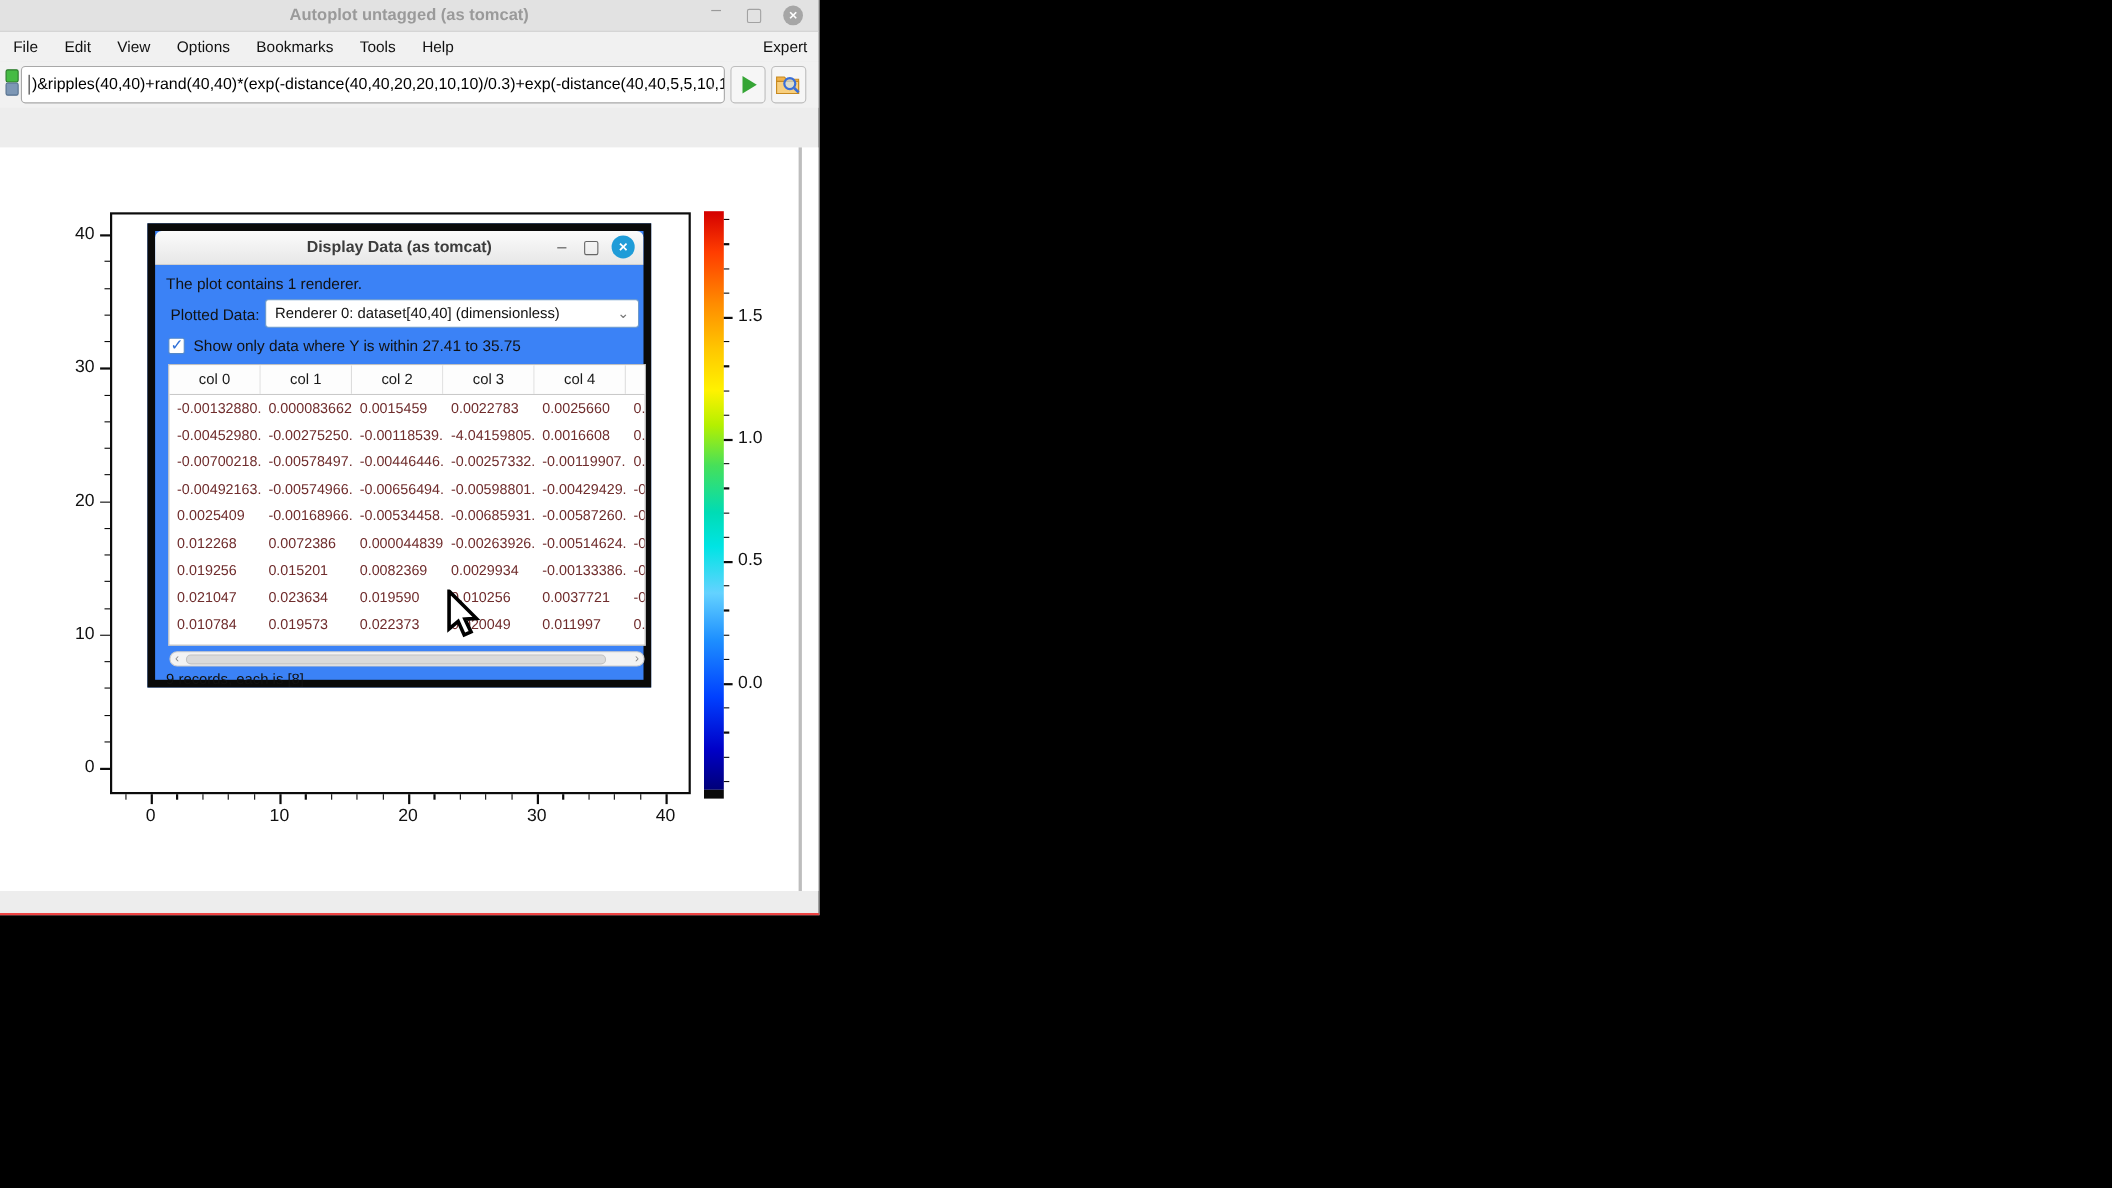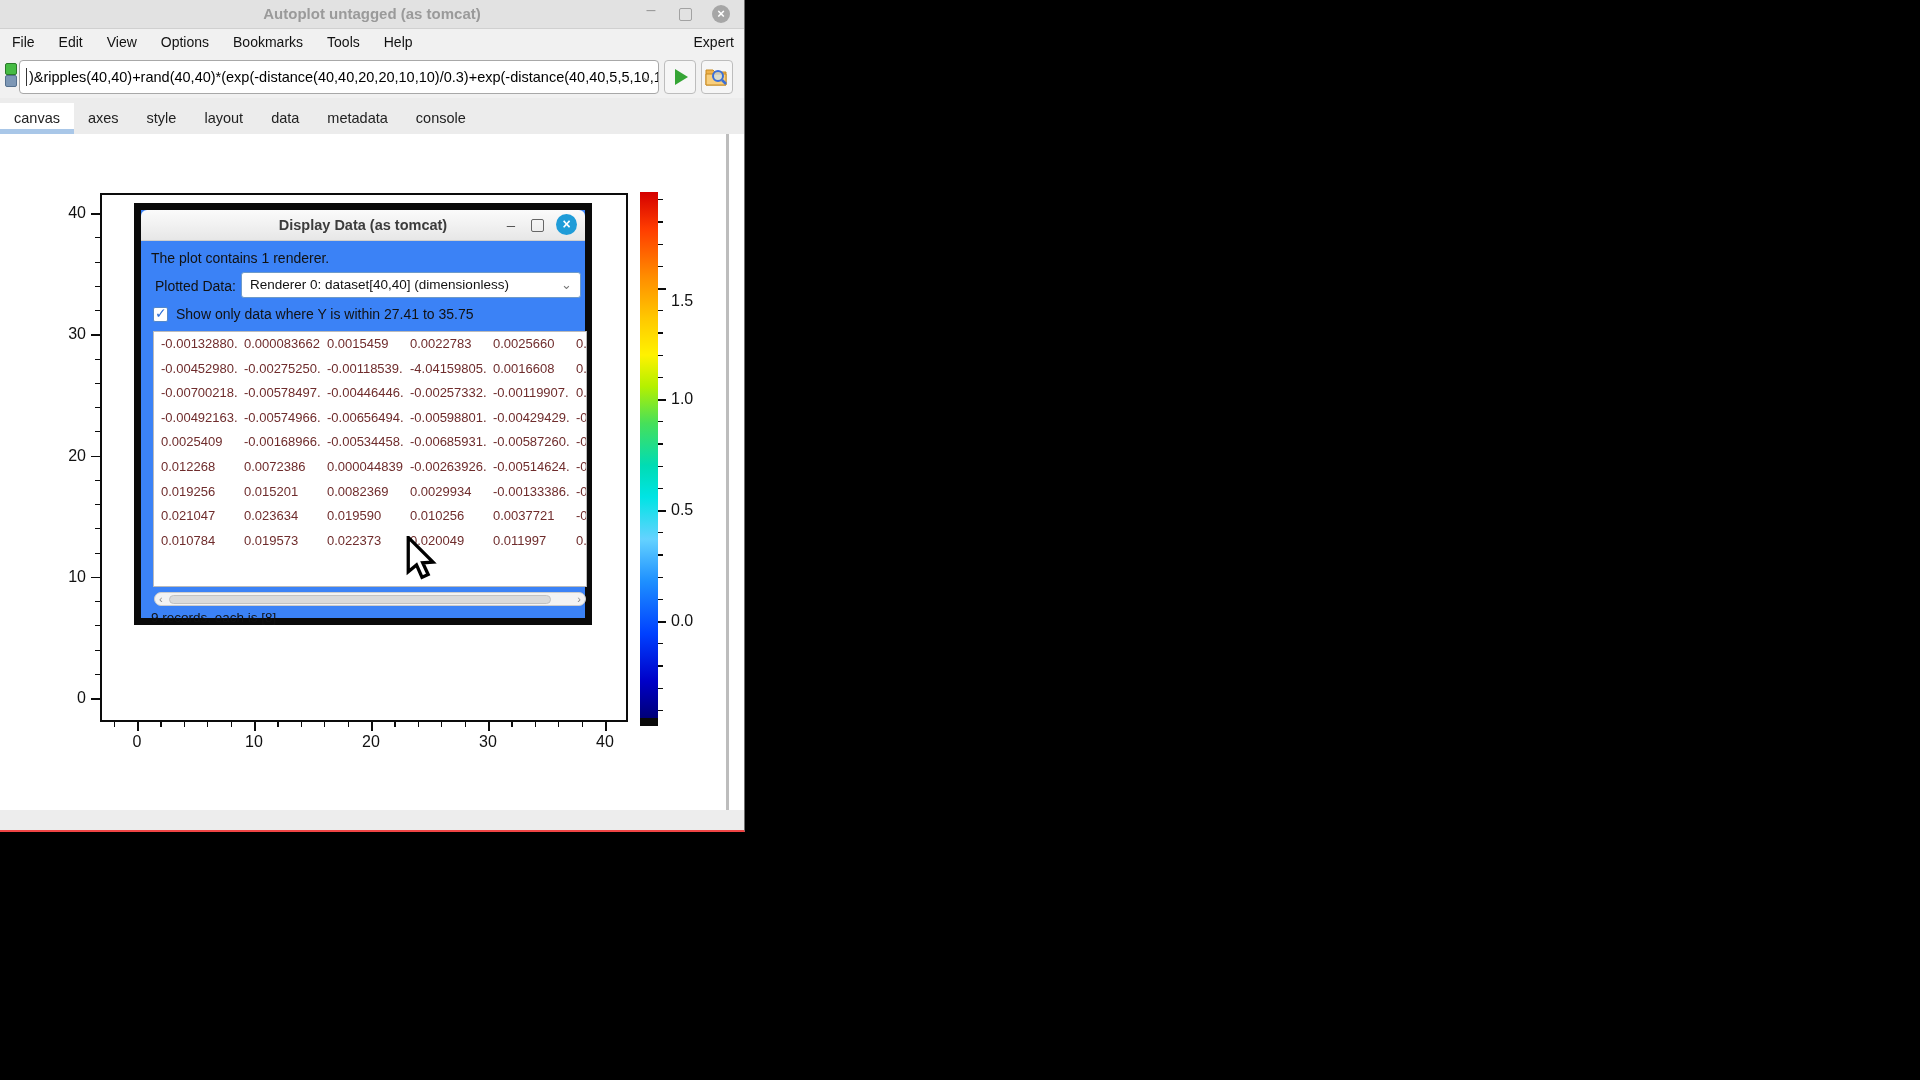--- a/index.html
+++ b/index.html
@@ -137,29 +137,20 @@
     <div id="inspect-btn" class="abs toolbtn">
       <svg width="28" height="30" viewBox="0 0 28 30">
         <path d="M4 9 h7 l2 2 h11 v13 h-20 z" fill="#f0b24a" stroke="#c88a20" stroke-width="1"></path>
         <path d="M4 13 h20 v11 h-20 z" fill="#f8cf7e" stroke="#c88a20" stroke-width="1"></path>
         <circle cx="16" cy="15" r="5" fill="rgba(200,228,255,0.6)" stroke="#3a6fd8" stroke-width="2"></circle>
         <line x1="20" y1="19" x2="24" y2="23" stroke="#3a6fd8" stroke-width="2.5"></line>
       </svg>
     </div>
   </div>
 
-  <div id="tabbar" class="abs">
-      <div class="tab selected">canvas</div>
-      <div class="tab">axes</div>
-      <div class="tab">style</div>
-      <div class="tab">layout</div>
-      <div class="tab">data</div>
-      <div class="tab">metadata</div>
-      <div class="tab">console</div>
-    </div>
 
   <div id="canvas" class="abs">
     <div id="hm-strip" class="abs"></div>
     <div id="hm-left" class="abs"></div>
     <div id="hm-right" class="abs"></div>
     <div id="plot-frame" class="abs"></div>
     <div id="ticks">
         <div class="tick abs" style="left: 137px; top: 588px; width: 1.6px; height: 9px;"></div>
         <div class="xlabel abs" style="left: 119px; top: 599px;">0</div>
         <div class="tick abs" style="left: 254px; top: 588px; width: 1.6px; height: 9px;"></div>
@@ -211,21 +202,21 @@
         <div class="tick abs" style="left: 95px; top: 224.5px; width: 5px; height: 1.2px;"></div>
         <div class="tick abs" style="left: 95px; top: 176px; width: 5px; height: 1.2px;"></div>
         <div class="tick abs" style="left: 95px; top: 151.75px; width: 5px; height: 1.2px;"></div>
         <div class="tick abs" style="left: 95px; top: 127.5px; width: 5px; height: 1.2px;"></div>
         <div class="tick abs" style="left: 95px; top: 103.25px; width: 5px; height: 1.2px;"></div>
       </div>
     <div id="colorbar" class="abs"></div>
     <div id="colorbar-cap" class="abs"></div>
     <div id="cbticks">
         <div class="tick abs" style="left: 658px; top: 154px; width: 8px; height: 1.6px;"></div>
-        <div class="cblabel abs" style="left: 671px; top: 145px; margin-top: 13px;">1.5</div>
+        <div class="cblabel abs" style="left: 671px; top: 145px;">1.5</div>
         <div class="tick abs" style="left: 658px; top: 265px; width: 8px; height: 1.6px;"></div>
         <div class="cblabel abs" style="left: 671px; top: 256px;">1.0</div>
         <div class="tick abs" style="left: 658px; top: 376px; width: 8px; height: 1.6px;"></div>
         <div class="cblabel abs" style="left: 671px; top: 367px;">0.5</div>
         <div class="tick abs" style="left: 658px; top: 487px; width: 8px; height: 1.6px;"></div>
         <div class="cblabel abs" style="left: 671px; top: 478px;">0.0</div>
         <div class="tick abs" style="left: 658px; top: 575.8px; width: 5px; height: 1.2px;"></div>
         <div class="tick abs" style="left: 658px; top: 553.6px; width: 5px; height: 1.2px;"></div>
         <div class="tick abs" style="left: 658px; top: 531.4px; width: 5px; height: 1.2px;"></div>
         <div class="tick abs" style="left: 658px; top: 509.2px; width: 5px; height: 1.2px;"></div>
@@ -260,20 +251,28 @@
     <div id="dlg-plotted-label" class="abs">Plotted Data:</div>
     <div id="dlg-combo" class="abs">
       <span id="dlg-combo-text" class="abs">Renderer 0: dataset[40,40] (dimensionless)</span>
       <span id="dlg-combo-arrow" class="abs">⌄</span>
     </div>
     <div id="dlg-checkbox" class="abs">
       <div id="dlg-check" class="abs">✓</div>
     </div>
     <div id="dlg-check-label" class="abs">Show only data where Y is within 27.41 to 35.75</div>
     <div id="dlg-table" class="abs">
+      <div id="table-header">
+          <div class="th">col 0</div>
+          <div class="th">col 1</div>
+          <div class="th">col 2</div>
+          <div class="th">col 3</div>
+          <div class="th">col 4</div>
+          <div class="th"></div>
+        </div>
       <div id="table-body">
           <div class="tr">
             <div class="td">-0.00132880...</div>
             <div class="td">0.000083662</div>
             <div class="td">0.0015459</div>
             <div class="td">0.0022783</div>
             <div class="td">0.0025660</div>
             <div class="td">0.00</div>
           </div>
           <div class="tr">

